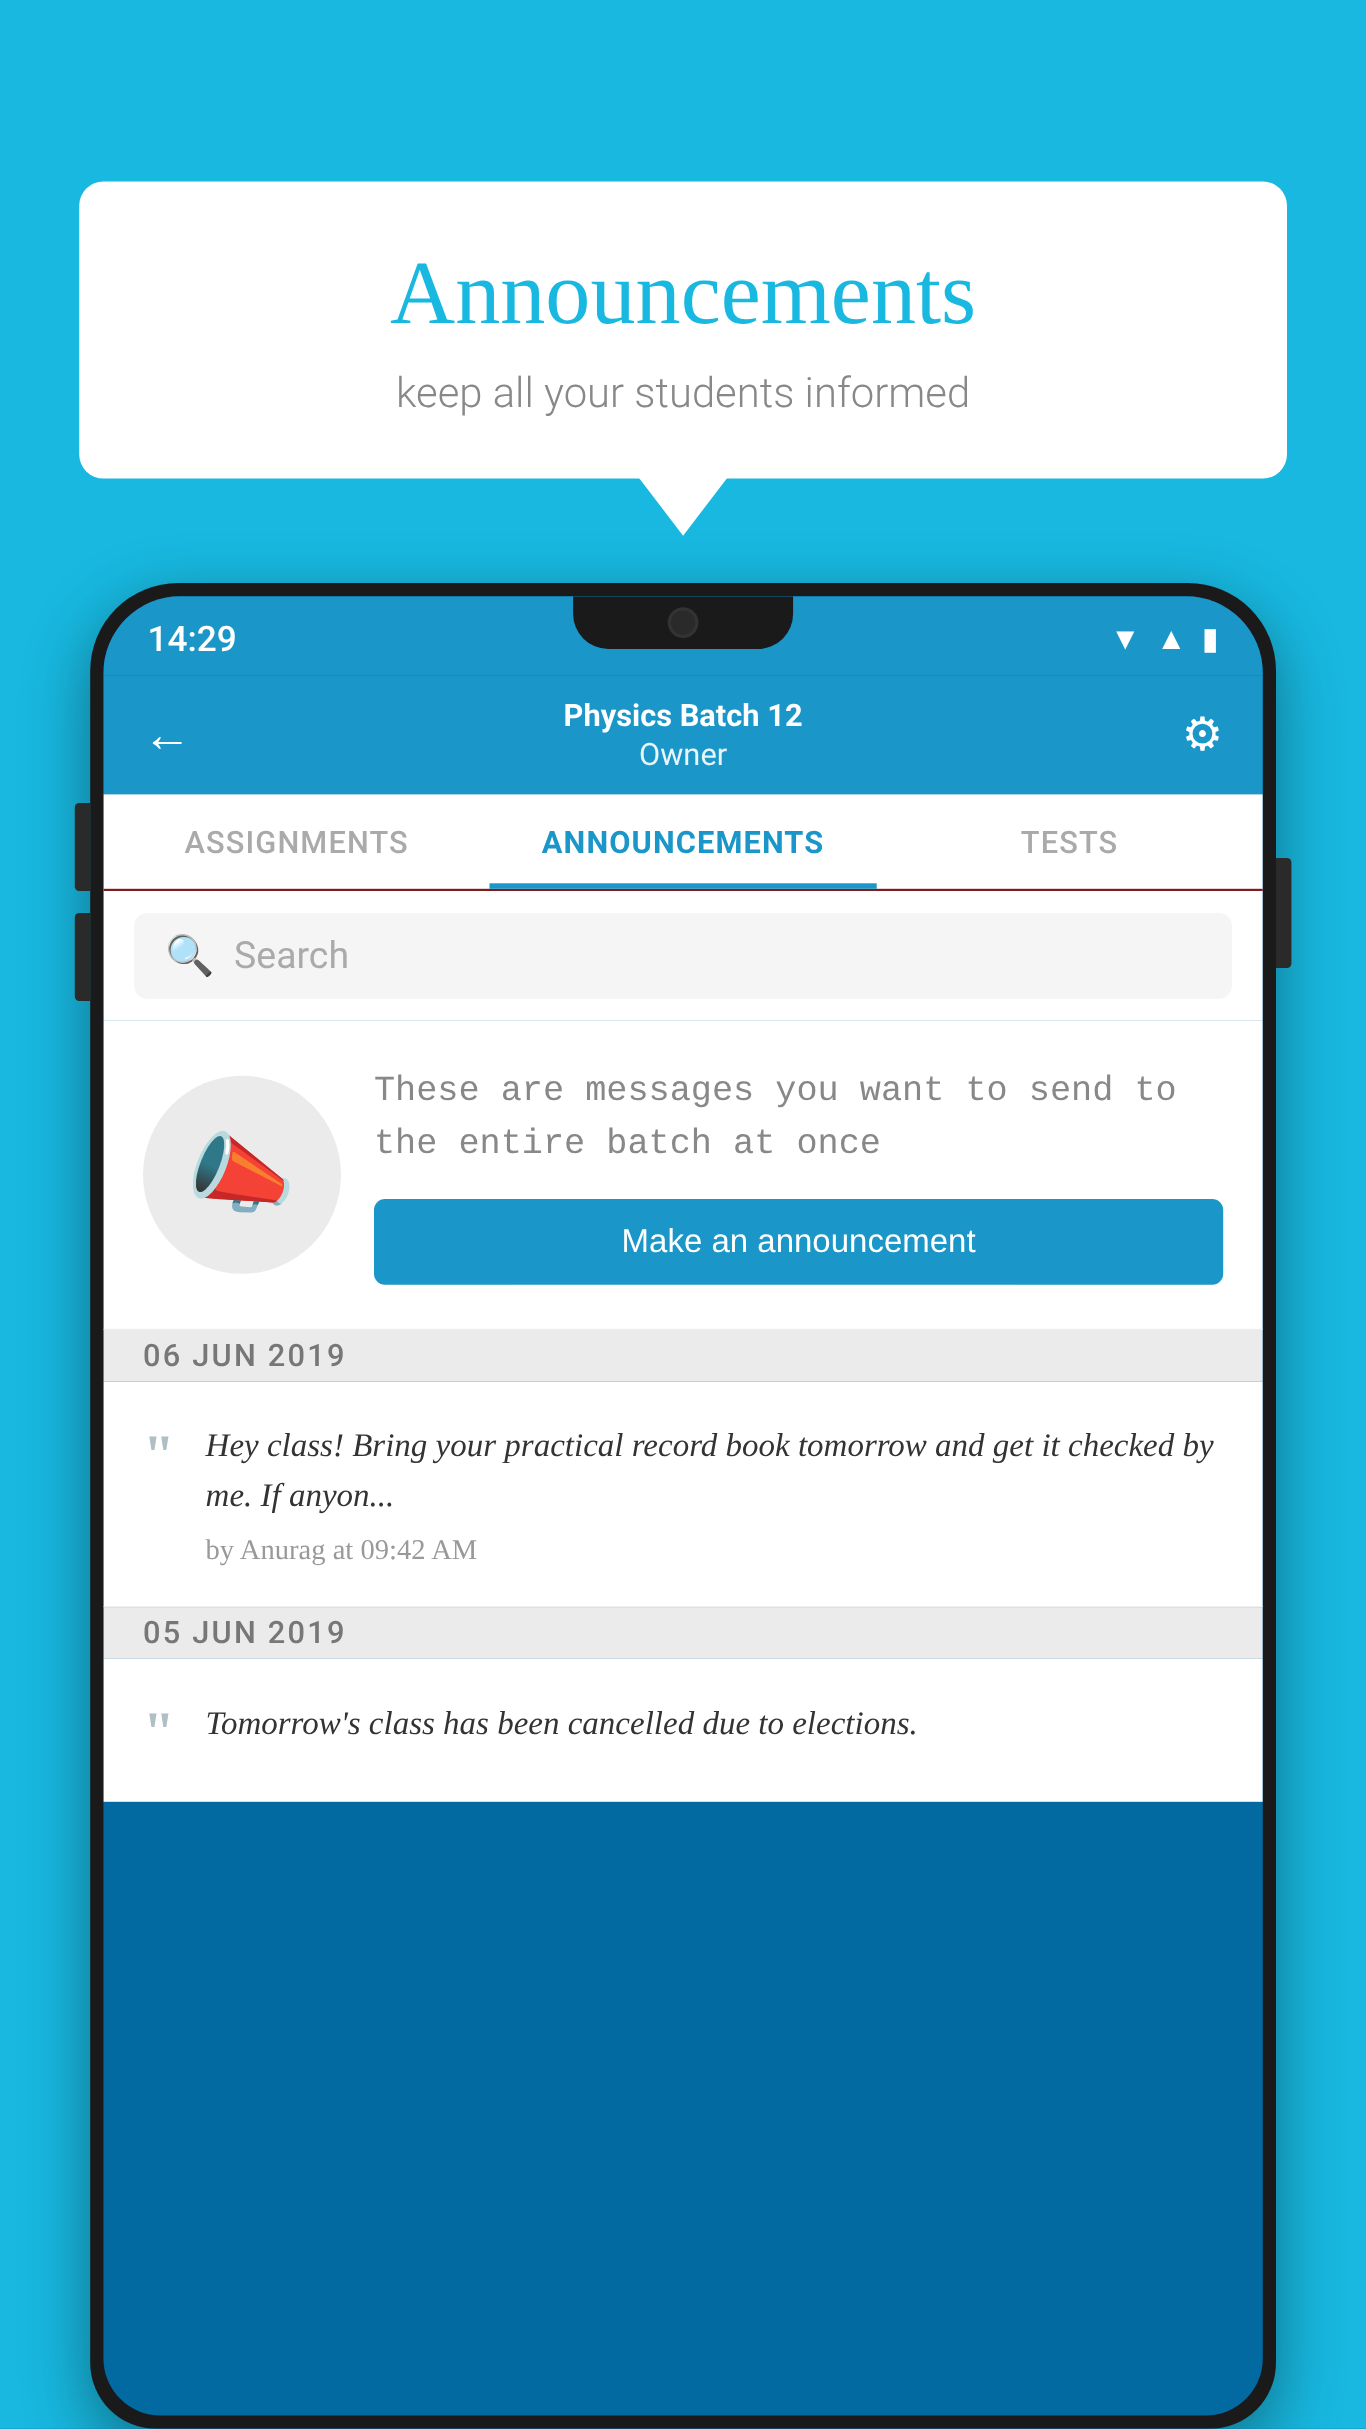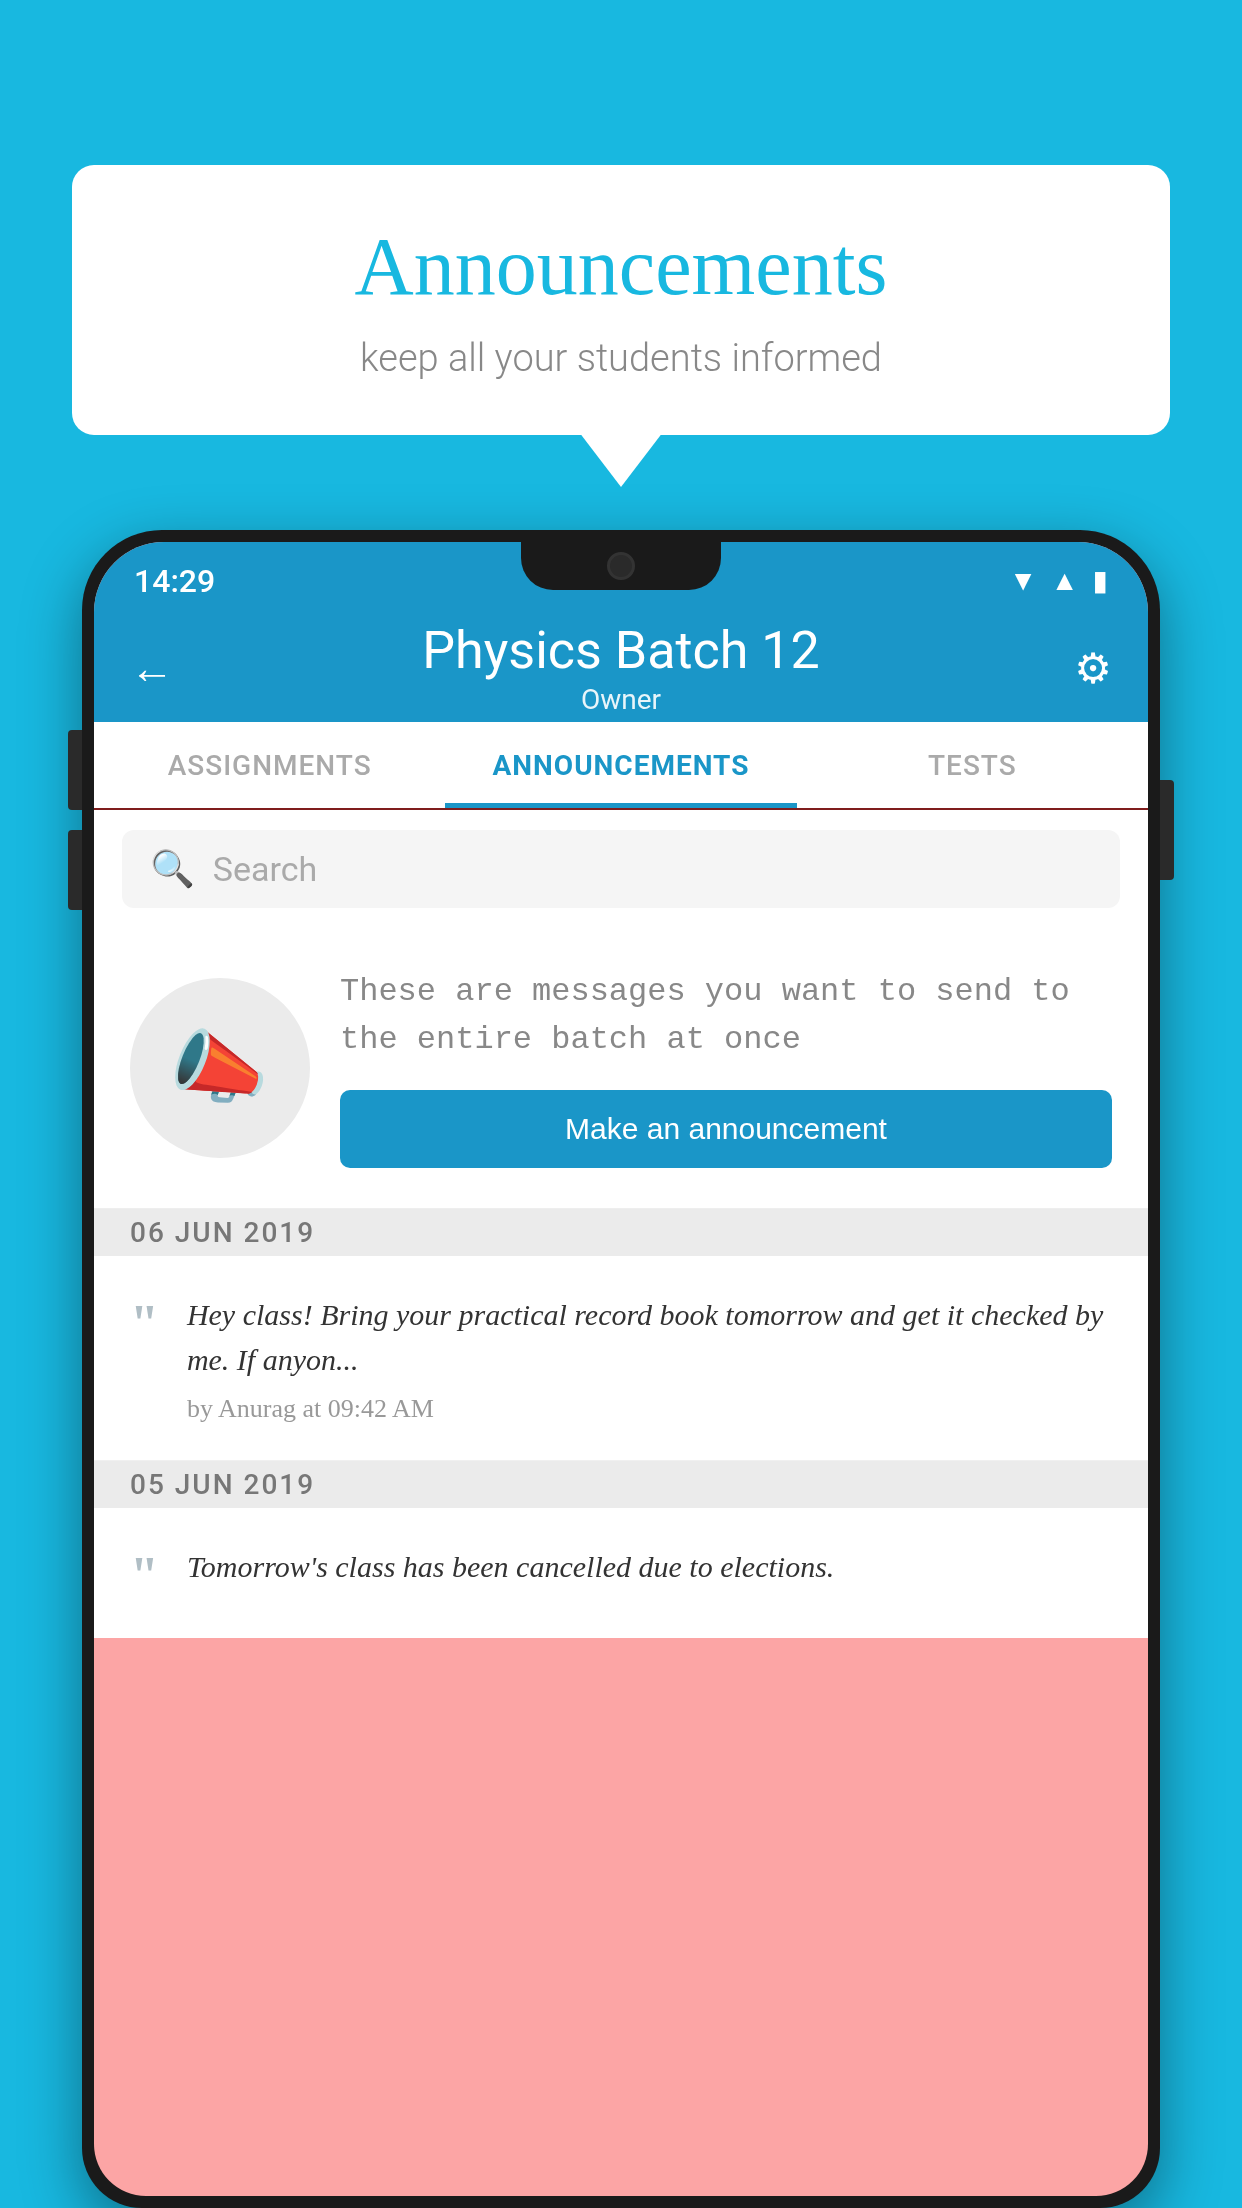--- a/index.html
+++ b/index.html
@@ -63,21 +63,21 @@
       left: 82px;
       right: 82px;
       bottom: 0px;
       background: #1a1a1a;
       border-radius: 80px 80px 60px 60px;
       padding: 12px;
       box-shadow: 0 20px 60px rgba(0,0,0,0.4);
     }
 
     .phone-inner {
-      background: #fca5a5;
+      background: #0369a1;
       border-radius: 70px 70px 52px 52px;
       overflow: hidden;
       height: 100%;
       position: relative;
     }
 
     
     .notch {
       position: absolute;
       top: 0;
@@ -149,22 +149,22 @@
       cursor: pointer;
     }
 
     .app-bar-title-area {
       flex: 1;
       text-align: center;
     }
 
     .app-bar-title {
       color: white;
-      font-size: 52px;
-      font-weight: 400;
+      font-size: 28px;
+      font-weight: 700;
     }
 
     .app-bar-subtitle {
       color: rgba(255,255,255,0.9);
       font-size: 28px;
       margin-top: 2px;
     }
 
     .settings-btn {
       color: white;

